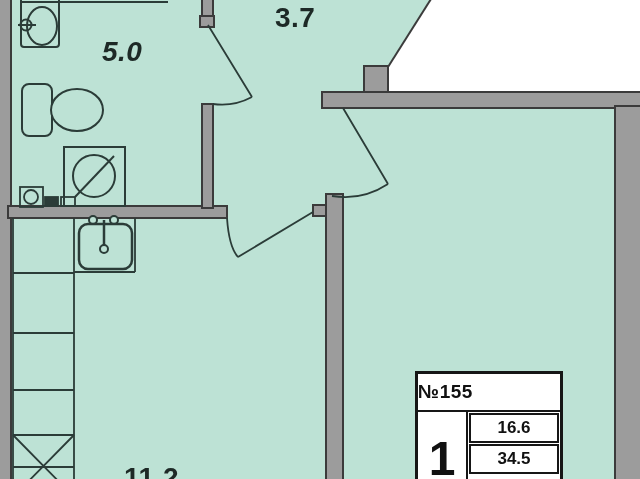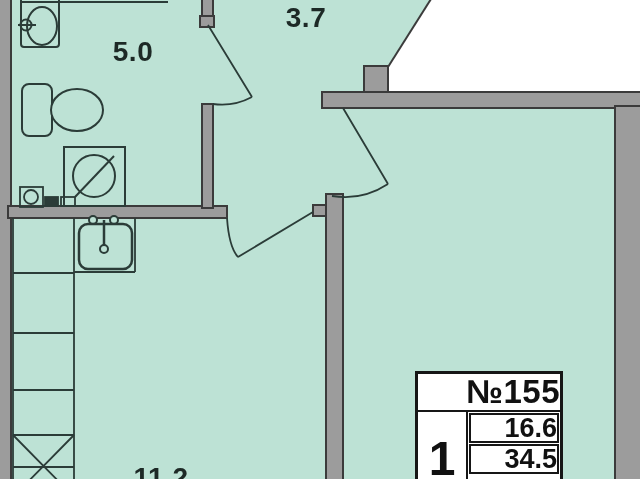--- a/index.html
+++ b/index.html
@@ -4,46 +4,46 @@
 <style>
   html,body { margin:0; padding:0; background:#fff; }
   .stage {
     position:relative; width:640px; height:479px; overflow:hidden;
     background:#ffffff;
     font-family:"Liberation Sans","DejaVu Sans",sans-serif;
   }
   .stage svg { position:absolute; left:0; top:0; }
   .room-label {
     position:absolute; font-weight:bold; font-size:28px; color:#1d2926;
-    text-align:center; letter-spacing:0.5px; line-height:1;
+    text-align:left; letter-spacing:0.5px; line-height:1;
   }
-  .lbl-bathroom { left:102px; top:38px;  width:62px; }
+  .lbl-bathroom { left:102px; top:38px;  width:62px;font-style:italic; }
   .lbl-hallway  { left:275px; top:4px;   width:62px; }
   .lbl-kitchen  { left:124px; top:464px; width:74px; }
 
   .info-table {
     position:absolute; left:415px; top:371px; width:142px;
     background:#ffffff; border:3px solid #161616; color:#111;
   }
   .tbl-header {
-    height:36px; line-height:36px; text-align:right;
-    font-size:33px; font-weight:bold; border-bottom:2px solid #161616;
+    height:36px; line-height:36px; text-align:left;
+    font-size:19px; font-weight:bold; border-bottom:2px solid #161616;
     letter-spacing:0.5px;
   }
   .tbl-body { display:flex; }
   .col-rooms {
     width:48px; border-right:2px solid #161616; height:92px;
     display:flex; align-items:center; justify-content:center;
     font-size:48px; font-weight:bold;
   }
   .col-areas { flex:1; display:flex; flex-direction:column; }
   .area-cell {
     height:26px; line-height:26px; margin:1px 1px 0 1px;
-    border:2px solid #161616; text-align:right;
-    font-size:27px; font-weight:bold;
+    border:2px solid #161616; text-align:center;
+    font-size:17px; font-weight:bold;
   }
 </style>
 </head>
 <body>
 
 <div class="stage">
 
   <svg width="640" height="479" viewBox="0 0 640 479">
 
     <rect x="0" y="0" width="640" height="479" fill="#bde2d5"></rect>

